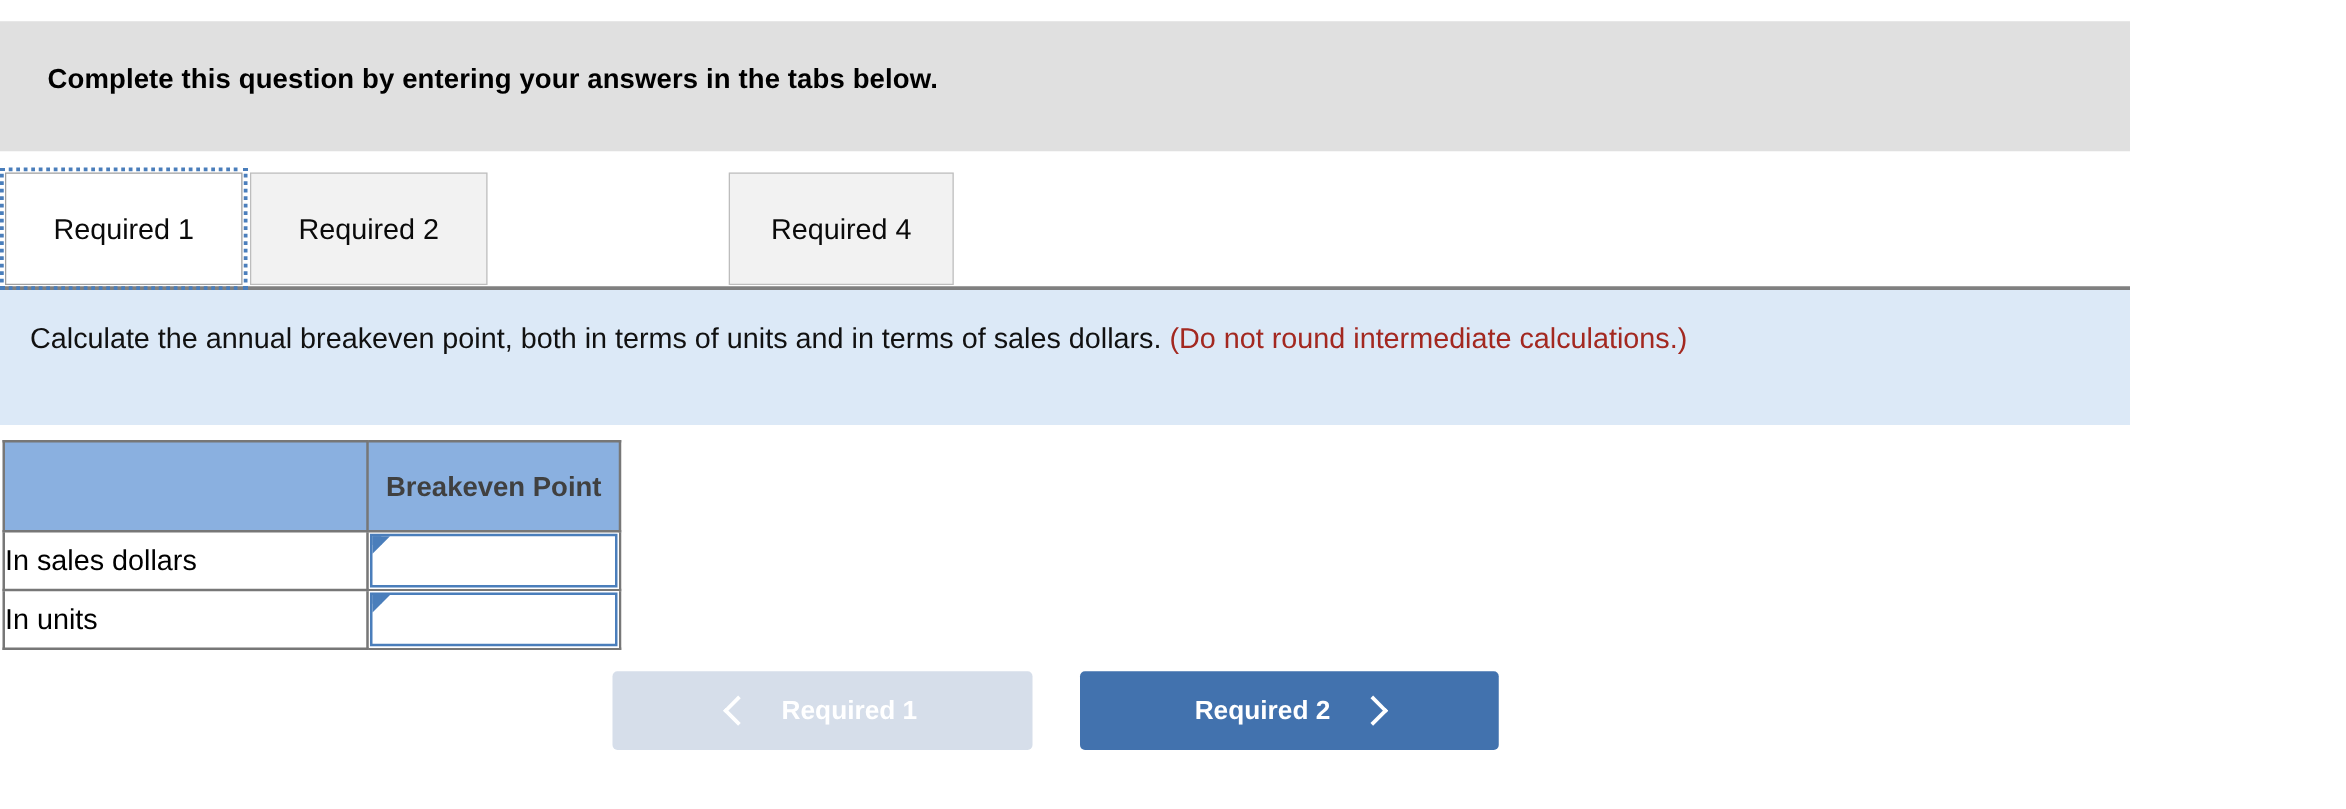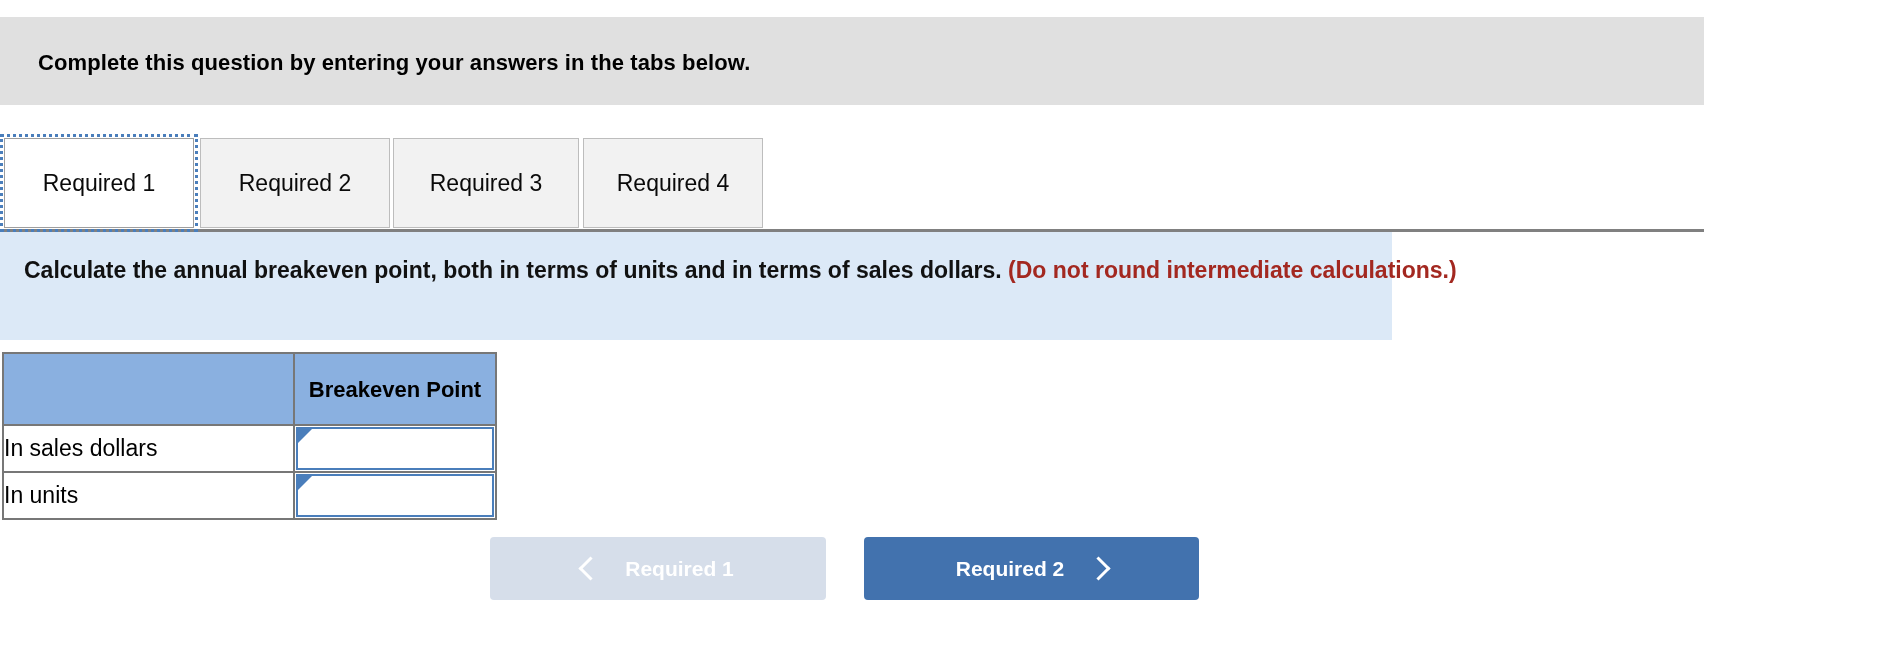--- a/index.html
+++ b/index.html
@@ -16,21 +16,21 @@
     overflow: hidden;
     position: relative;
   }
 
   
   .question-banner {
     position: absolute;
     left: 0px;
     top: 17px;
     width: 1704px;
-    height: 88px;
+    height: 104px;
     background: #e0e0e0;
     box-sizing: border-box;
   }
   .question-banner-text {
     position: absolute;
     left: 38px;
     top: 33px;
     font-size: 22px;
     font-weight: bold;
     letter-spacing: 0.1px;
@@ -80,25 +80,24 @@
     width: 1704px;
     height: 3px;
     background: #808080;
   }
 
   
   .requirement-panel {
     position: absolute;
     left: 0px;
     top: 232px;
-    width: 1392px;
+    width: 1704px;
     height: 108px;
     background: #dce9f7;
     box-sizing: border-box;
-    font-weight: bold;
   }
   .requirement-text {
     position: absolute;
     left: 24px;
     top: 22px;
     width: 1640px;
     font-size: 23px;
     line-height: 33px;
     color: #111111;
   }
@@ -120,21 +119,21 @@
     box-sizing: border-box;
   }
   .answer-table .col-label { width: 291px; }
   .answer-table .col-value { width: 202px; }
 
   .answer-table thead th {
     background: #8ab0e0;
     height: 72px;
     font-size: 22px;
     font-weight: bold;
-    color: #000000;
+    color: #404040;
     text-align: center;
     line-height: 27px;
     vertical-align: middle;
   }
   .answer-table thead th.blank-corner {
     background: #8ab0e0;
   }
 
   .answer-table tbody td {
     height: 47px;
@@ -242,23 +241,20 @@
 <div class="question-banner">
   <div class="question-banner-text">Complete this question by entering your answers in the tabs below.</div>
 </div>
 
 <div class="tab-strip">
   <div class="tab tab-1 active">
     <span>Required 1</span>
   </div>
   <div class="tab tab-2">
     <span>Required 2</span>
-  </div>
-  <div class="tab tab-3">
-    <span>Required 3</span>
   </div>
   <div class="tab tab-4">
     <span>Required 4</span>
   </div>
 </div>
 <div class="tab-underline"></div>
 
 <div class="requirement-panel">
   <div class="requirement-text">
     <span>Calculate the annual breakeven point, both in terms of units and in terms of sales dollars. </span><span class="requirement-note">(Do not round intermediate calculations.)</span>

